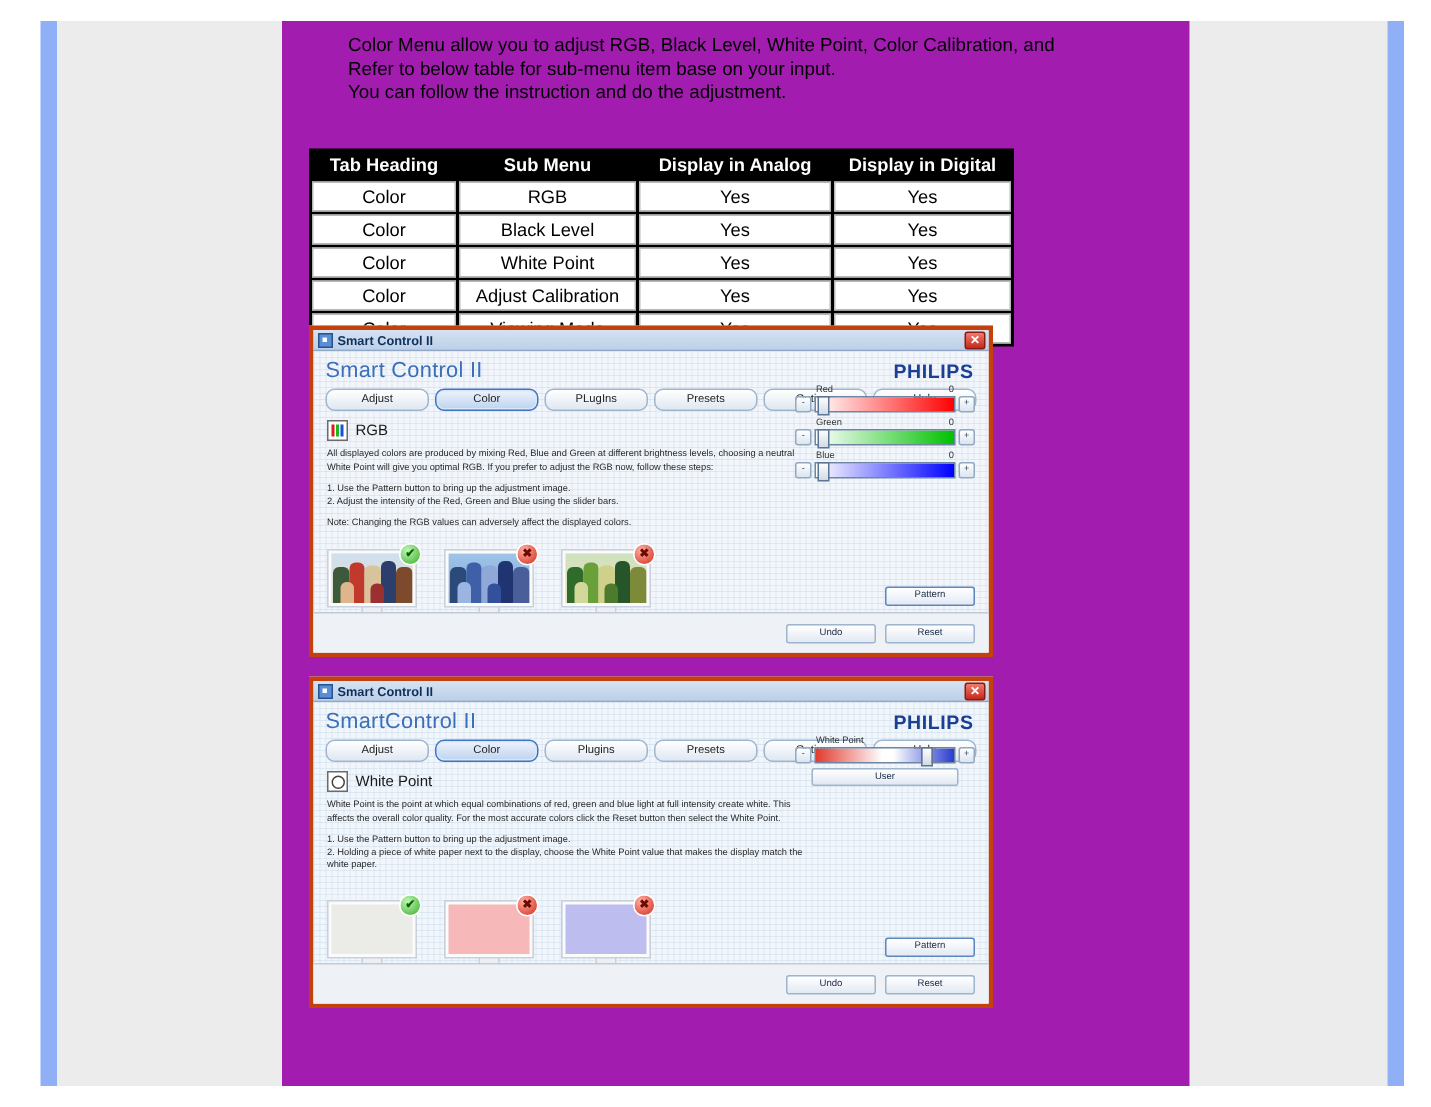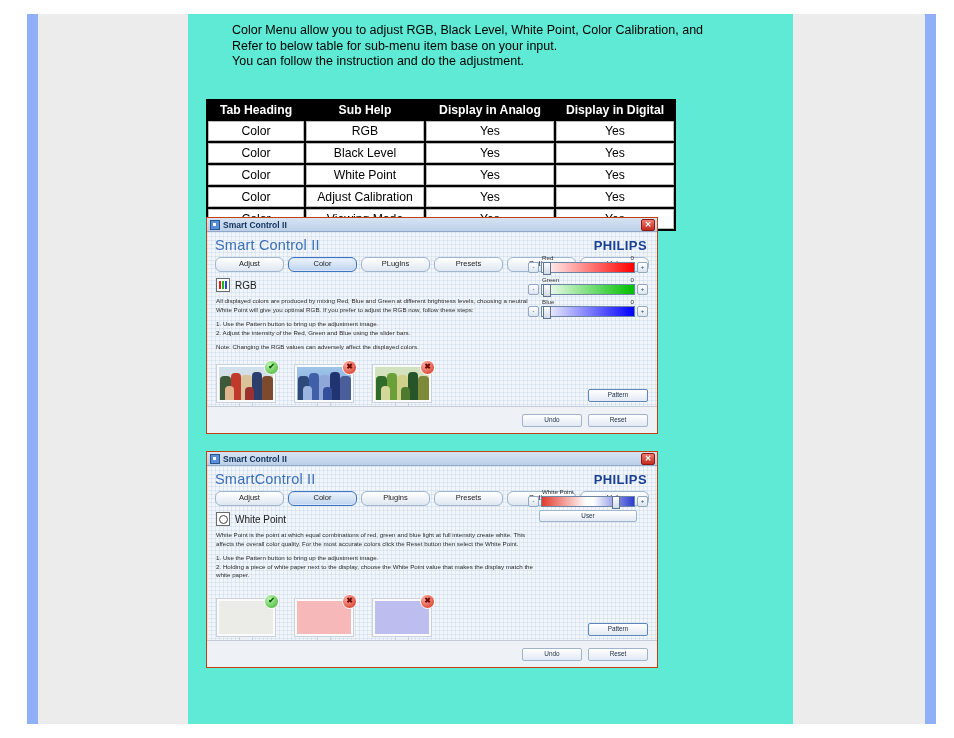--- a/index.html
+++ b/index.html
@@ -9,38 +9,38 @@
     overflow:hidden;position:relative;
   }
   
   #page{position:absolute;left:0;top:0;width:954px;height:738px;background:#fff;}
   .rail{position:absolute;top:14px;width:11px;height:710px;background:#8fb0f7;}
   .rail.left{left:27px;}
   .rail.right{left:925px;}
   .gutter{position:absolute;top:14px;height:710px;background:#ececec;}
   .gutter.left{left:38px;width:150px;}
   .gutter.right{left:793px;width:132px;}
-  #content{position:absolute;left:188px;top:14px;width:605px;height:710px;background:#5eead4;}
+  #content{position:absolute;left:188px;top:14px;width:605px;height:710px;background:#a21caf;}
 
   
   .intro{position:absolute;left:44px;top:9px;width:540px;
     font-size:12.5px;line-height:15.6px;color:#000;}
   .intro div{white-space:nowrap;}
 
   
   table.spec{position:absolute;left:18px;top:85px;border-collapse:separate;
     border-spacing:2px;background:#000;font-size:12.2px;}
   table.spec th{background:#000;color:#fff;font-weight:bold;text-align:center;
     padding:2px 4px;height:14px;}
   table.spec td{background:#fff;color:#000;text-align:center;padding:2px 4px;
     height:14px;border:1px solid #b8b8b8;}
   .c0{width:88px}.c1{width:110px}.c2{width:120px}.c3{width:110px}
 
   
-  .win{position:absolute;background:#e9eef5;border:1px solid #c2410c;
+  .win{position:absolute;background:#e9eef5;border:3px solid #c2410c;
     box-shadow:0 0 0 1px #ffffff inset;}
   .win .titlebar{height:13px;background:linear-gradient(#d6e2f2,#bcd0e8);
     border-bottom:1px solid #8fa8c8;display:flex;align-items:center;
     padding:0 2px;font-size:8.5px;font-weight:bold;color:#10305c;}
   .win .tb-ico{width:8px;height:8px;margin:0 3px 0 1px;background:#5a8ed6;
     border:1px solid #27538f;position:relative;flex:0 0 auto;}
   .win .tb-ico:after{content:"";position:absolute;left:2px;top:2px;width:3px;height:3px;background:#fff;}
   .win .tb-sp{flex:1 1 auto;}
   .win .tb-close{width:12px;height:10px;background:linear-gradient(#f07a6e,#c32a1c);
     border:1px solid #8d1a10;color:#fff;font-size:8px;line-height:9px;text-align:center;
@@ -133,21 +133,21 @@
     <div class="intro">
       <div>Color Menu allow you to adjust RGB, Black Level, White Point, Color Calibration, and</div>
       <div>Refer to below table for sub-menu item base on your input.</div>
       <div>You can follow the instruction and do the adjustment.</div>
     </div>
 
     <table class="spec">
       <thead>
         <tr>
           <th class="c0">Tab Heading</th>
-          <th class="c1">Sub Help</th>
+          <th class="c1">Sub Menu</th>
           <th class="c2">Display in Analog</th>
           <th class="c3">Display in Digital</th>
         </tr>
       </thead>
       <tbody>
         <tr>
           <td>Color</td>
           <td>RGB</td>
           <td>Yes</td>
           <td>Yes</td>

